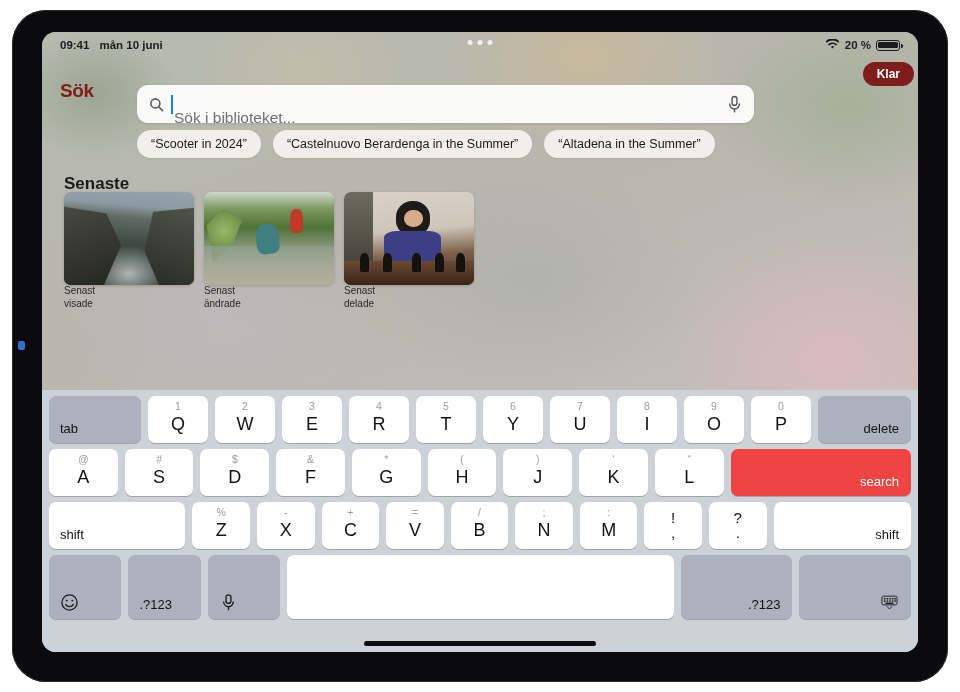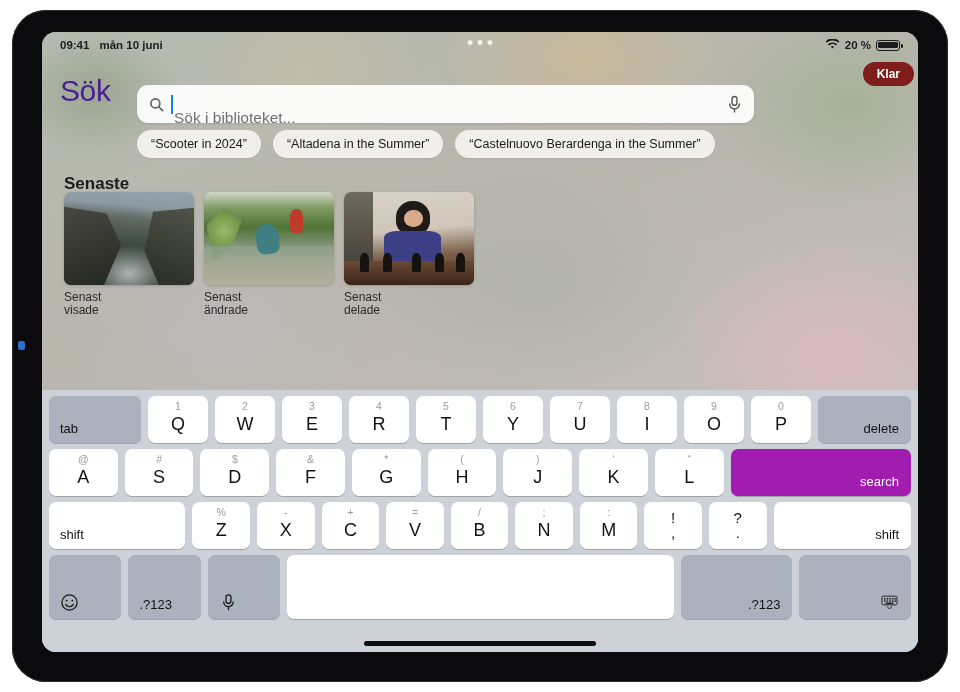--- a/index.html
+++ b/index.html
@@ -83,21 +83,21 @@
   .battery span { display: block; height: 100%; width: 100%; background: #1c1c1e; border-radius: 1.5px; }
 
   
   .header-row {
     position: absolute; left: 0; top: 36px;
     width: 100%; height: 46px;
     display: flex; align-items: center;
     padding: 0 18px;
   }
   .page-title {
-    font-size: 30px; font-weight: normal; color: #4c1d95;
+    font-size: 19px; font-weight: bold; color: #7f1d1d;
     letter-spacing: -0.4px;
     width: 88px;
   }
   .klar-btn {
     position: absolute; right: 4px; top: 30px;
     background: #7f1d1d; color: #fff;
     font-size: 12px; font-weight: bold;
     padding: 5px 14px; border-radius: 14px;
     border: none;
   }
@@ -147,22 +147,21 @@
     display: flex; gap: 10px;
   }
   .recent-item { width: 130px; }
   .thumb {
     width: 130px; height: 93px;
     border-radius: 7px; overflow: hidden;
     position: relative;
     box-shadow: 0 1px 3px rgba(0,0,0,0.18);
   }
   .thumb-caption {
-    margin-top: 6px;
-    font-size: 12px; line-height: 12.5px; color: #2a2a2a;
+    font-size: 10px; line-height: 12.5px; color: #2a2a2a;
     max-width: 78px;
   }
 
   
   .photo-cliffs {
     position: absolute; inset: 0;
     background:
       radial-gradient(60px 40px at 50% 88%, rgba(215,222,225,0.75), transparent 70%),
       linear-gradient(185deg, #93a4ae 0%, #8d9aa2 18%, #5f6b63 30%, #3e4a41 55%, #2d352e 100%);
   }
@@ -255,21 +254,21 @@
   .key {
     background: #ffffff;
     border-radius: 7px;
     position: relative;
     box-shadow: 0 1px 0 rgba(0,0,0,0.22);
     flex: 1 1 0;
     display: flex; align-items: center; justify-content: center;
     font-size: 18px; color: #121212;
   }
   .key.gray { background: #abb2bd; box-shadow: 0 1px 0 rgba(0,0,0,0.22); }
-  .key.blue { background: #a21caf; color: #fff; }
+  .key.blue { background: #ef4444; color: #fff; }
   .key .sec {
     position: absolute; top: 4px; left: 50%;
     transform: translateX(-50%);
     font-size: 10.5px; color: #9b9b9f;
   }
   .key .main { margin-top: 10px; font-size: 18px; }
   .key.fn { font-size: 13px; }
   .key.lab-bl { justify-content: flex-start; align-items: flex-end; padding: 0 0 7px 11px; }
   .key.lab-br { justify-content: flex-end; align-items: flex-end; padding: 0 12px 7px 0; }
   .key.dual { flex-direction: column; justify-content: center; gap: 0; }
@@ -343,22 +342,22 @@
         <svg viewBox="0 0 16 20" fill="none" stroke="#555" stroke-width="1.5">
           <rect x="5.4" y="1.6" width="5.2" height="9.4" rx="2.6"></rect>
           <path d="M2.8 9.6a5.2 5.2 0 0010.4 0" stroke-linecap="round"></path>
           <path d="M8 14.8v3.2" stroke-linecap="round"></path>
         </svg>
       </span>
     </div>
 
     <div class="chips">
       <div class="chip">“Scooter in 2024”</div>
+      <div class="chip">“Castelnuovo Berardenga in the Summer”</div>
       <div class="chip">“Altadena in the Summer”</div>
-      <div class="chip">“Castelnuovo Berardenga in the Summer”</div>
     </div>
 
     <div class="recents-title">Senaste</div>
     <div class="recents">
 
       <div class="recent-item">
         <div class="thumb">
           <div class="photo-cliffs"></div>
         </div>
         <div class="thumb-caption">

